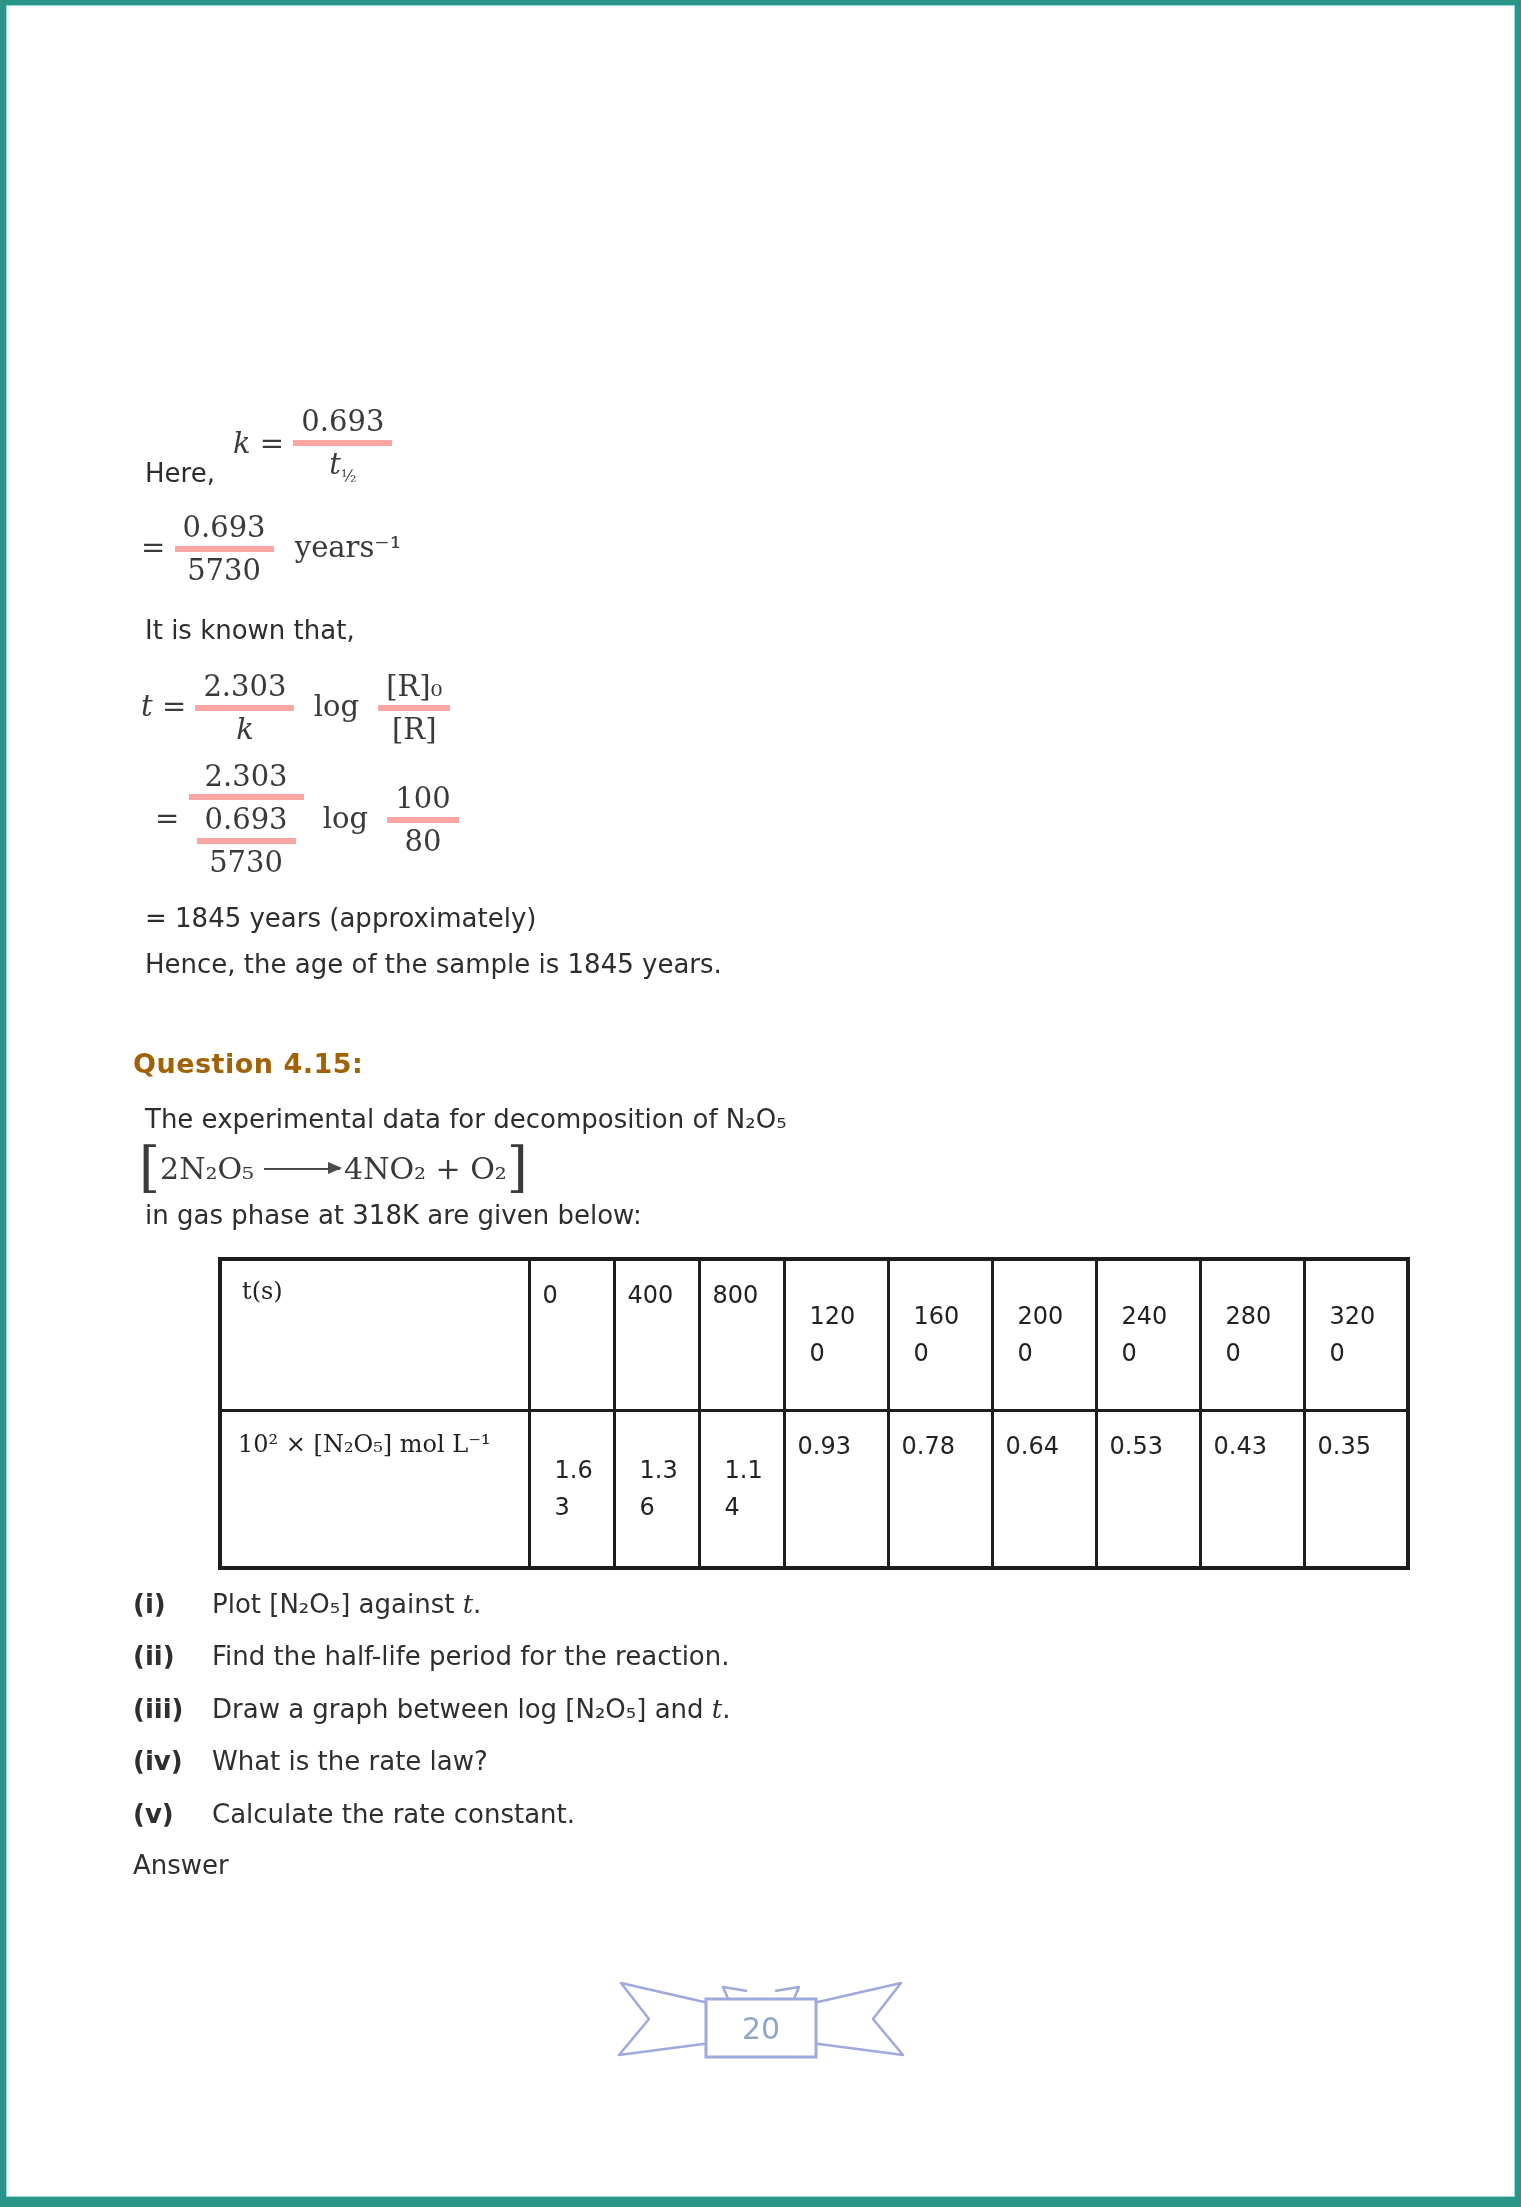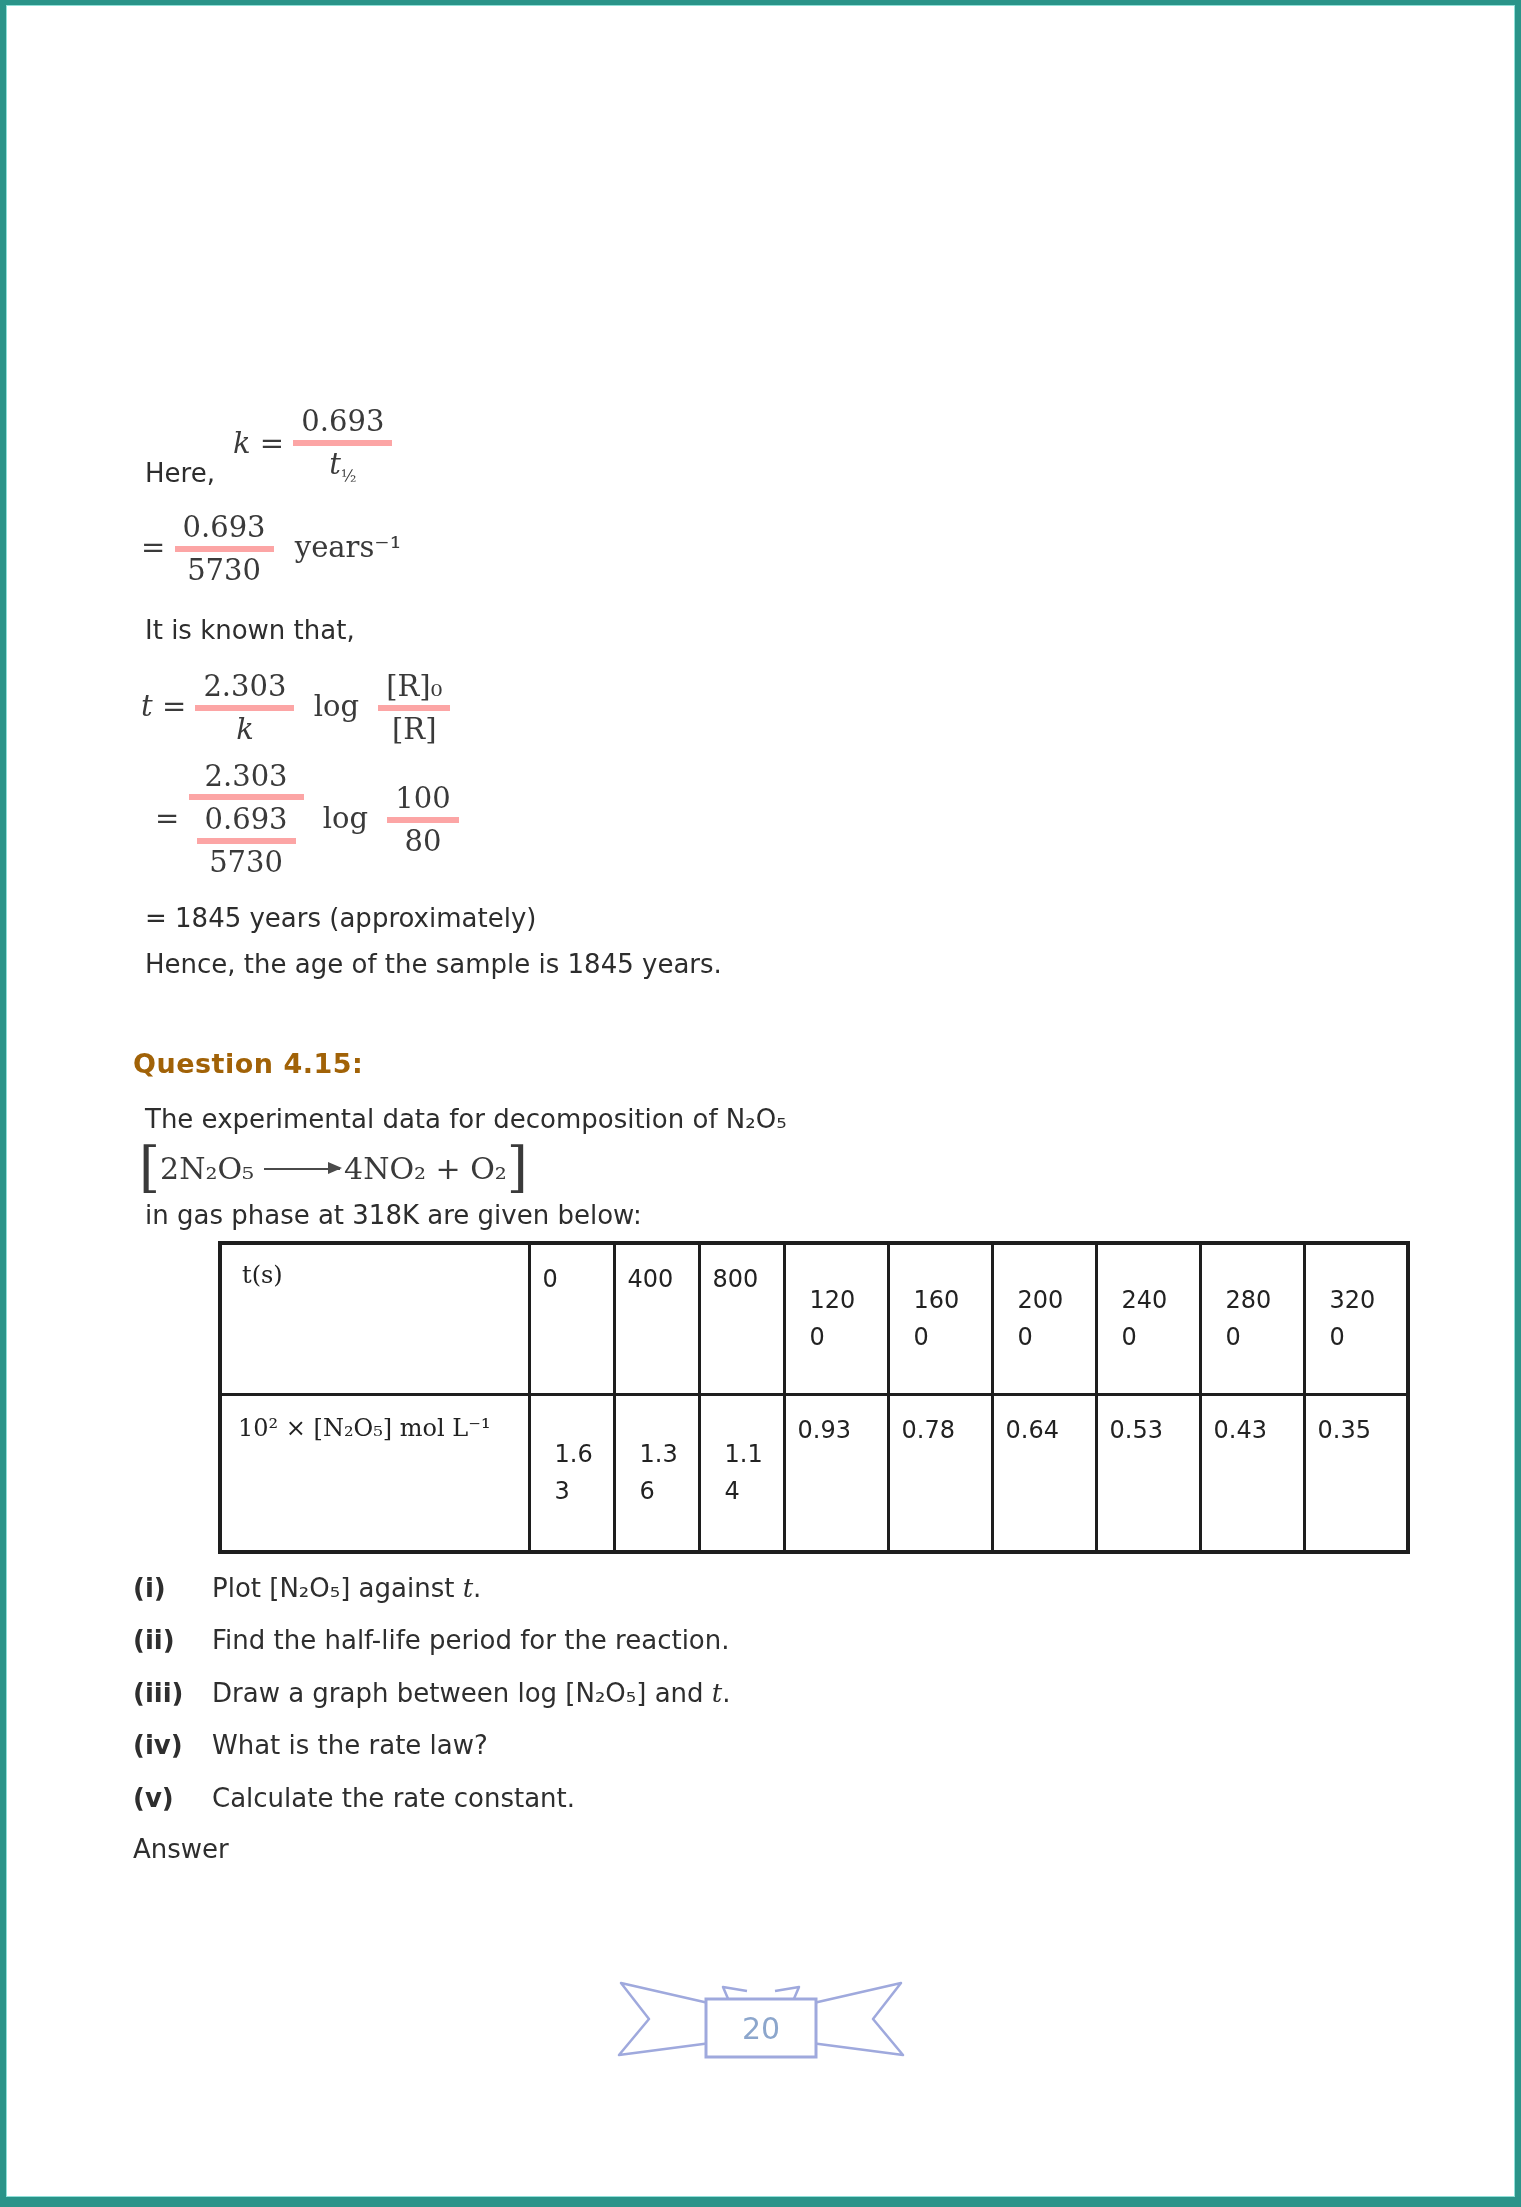--- a/index.html
+++ b/index.html
@@ -48,21 +48,21 @@
   .q-cond  { margin-top:6px; }
   .chem-eq { margin-top:8px; font-size:30px; margin-left:6px; display:flex; align-items:center; }
   .bigbr { font-size:54px; font-weight:300; line-height:0.9; color:#3a3a3a; }
   .rxn-arrow { display:inline-block; position:relative; width:76px; height:2px;
                background:#4a4a4a; margin:0 4px 0 10px; }
   .rxn-arrow::after { content:""; position:absolute; right:-2px; top:-6px;
                border-left:14px solid #4a4a4a; border-top:6px solid transparent;
                border-bottom:6px solid transparent; }
 
   
-  table.data { border-collapse:collapse; margin:8px 0 0 85px; table-layout:fixed; }
+  table.data { border-collapse:collapse; margin:24px 0 0 85px; table-layout:fixed; }
   table.data { border:4px solid #1e1e1e; }
   table.data td { border:3px solid #1e1e1e; font-size:24px; color:#222; overflow:hidden; }
   tr.r1 { height:152px; } tr.r2 { height:157px; }
   td.lbl1 { vertical-align:top; padding:16px 0 0 20px;
             font-family:"DejaVu Serif","Liberation Serif",serif; font-size:27px; }
   td.lbl2 { vertical-align:top; padding:18px 0 0 16px;
             font-family:"DejaVu Serif","Liberation Serif",serif; font-size:25px; color:#3d3d3d; }
   td.c-top { vertical-align:top; padding:16px 0 0 12px; line-height:1.5; }
   td.c-mid { vertical-align:middle; padding-left:24px; line-height:1.55; }
 

